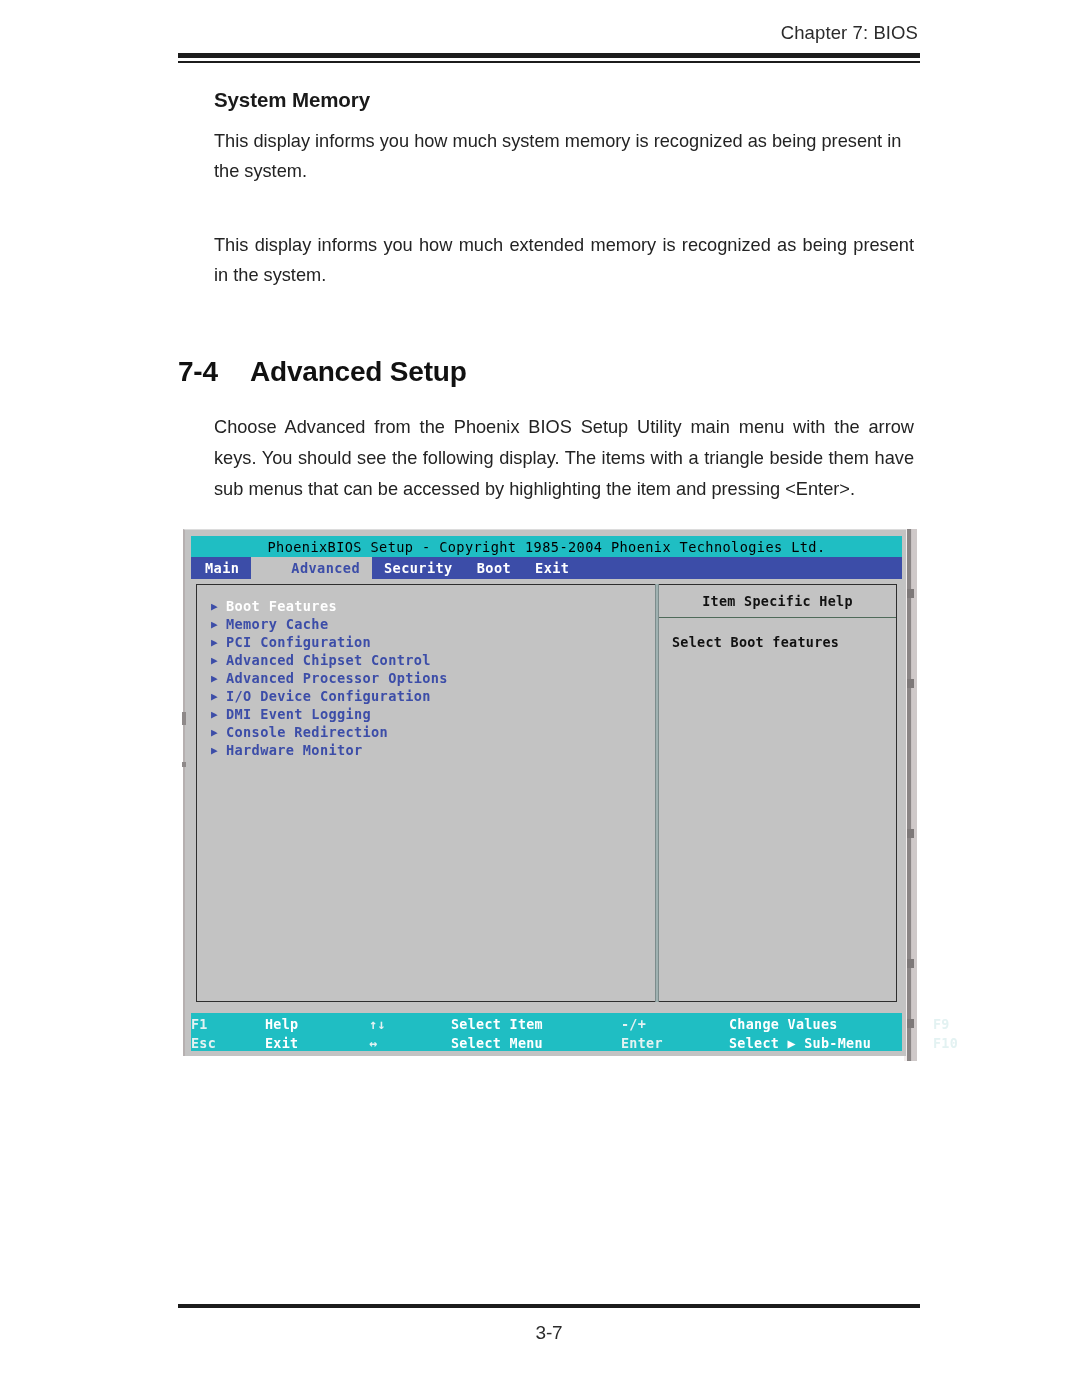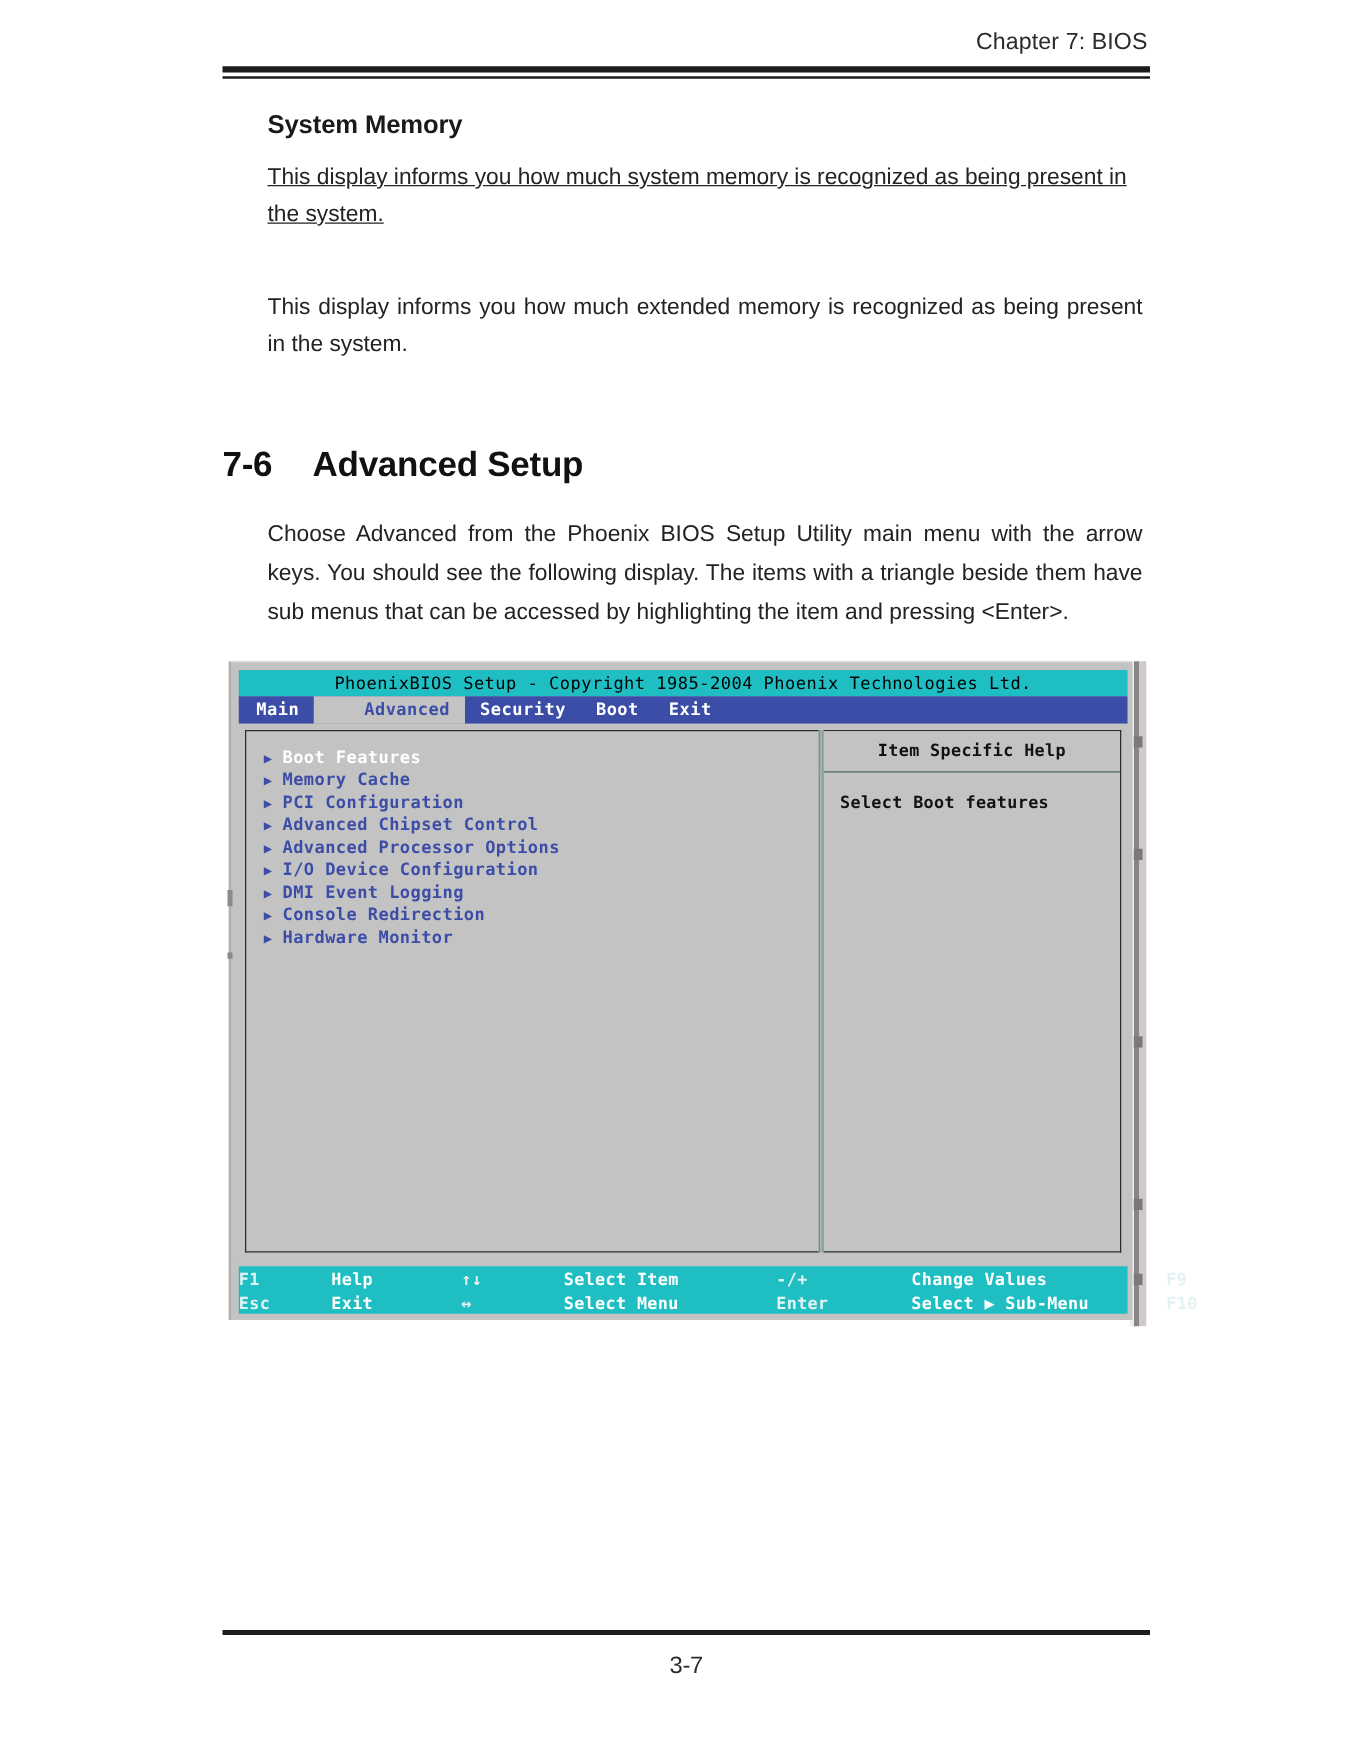--- a/index.html
+++ b/index.html
@@ -58,21 +58,21 @@
     letter-spacing: -0.1px;
   }
   p.body-par {
     font-size: 18.2px;
     line-height: 30px;
     color: #232323;
     margin: 14px 0 0 36px;
     width: 700px;
     text-align: justify;
   }
-  p.body-par.ragged { text-align: left; text-decoration: underline; }
+  p.body-par.ragged { text-align: left; }
 
   .spacer-a { height: 30px; }
 
   
   .section-title {
     margin: 66px 0 0 0;
     display: flex;
     align-items: baseline;
     font-size: 28px;
     font-weight: bold;
@@ -333,21 +333,21 @@
 <div class="content">
 
   <h3 class="sub-head">System Memory</h3>
   <p class="body-par ragged">This display informs you how much system memory is recognized as being present in the system.</p>
 
   <div class="spacer-a"></div>
 
   <p class="body-par">This display informs you how much extended memory is recognized as being present in the system.</p>
 
   <div class="section-title">
-    <span class="section-num">7-6</span>
+    <span class="section-num">7-4</span>
     <span class="section-name">Advanced Setup</span>
   </div>
 
   <p class="intro-par">Choose Advanced from the Phoenix BIOS Setup Utility main menu with the arrow keys. You should see the following display.  The items with a triangle beside them have sub menus that can be accessed by highlighting the item and pressing &lt;Enter&gt;.</p>
 </div>
 
 <div class="bios-wrap">
 
   <div class="scan-strip">
     <div class="nub" style="top:60px"></div>

